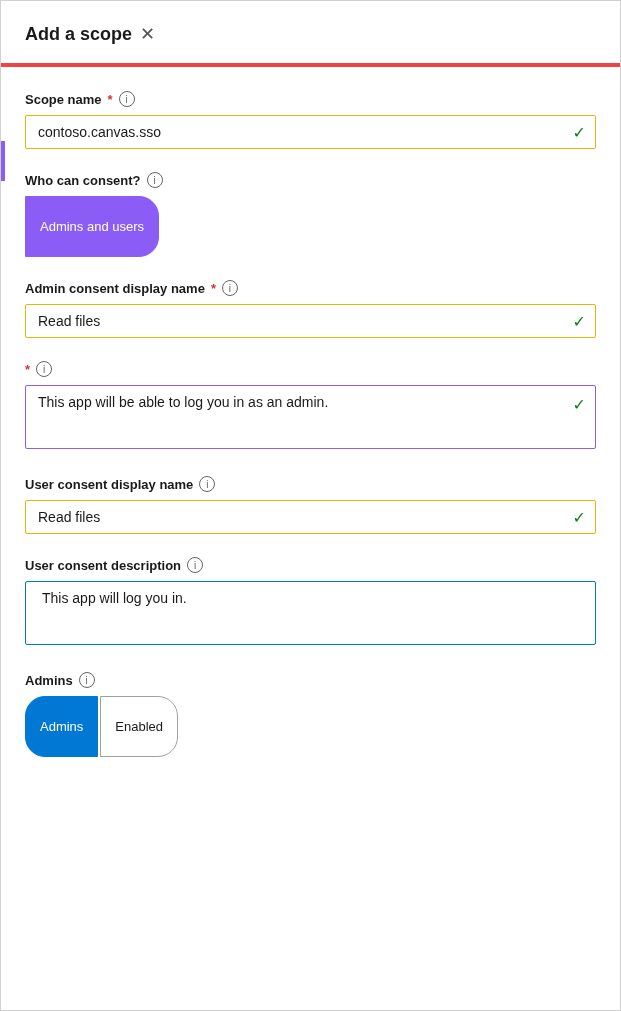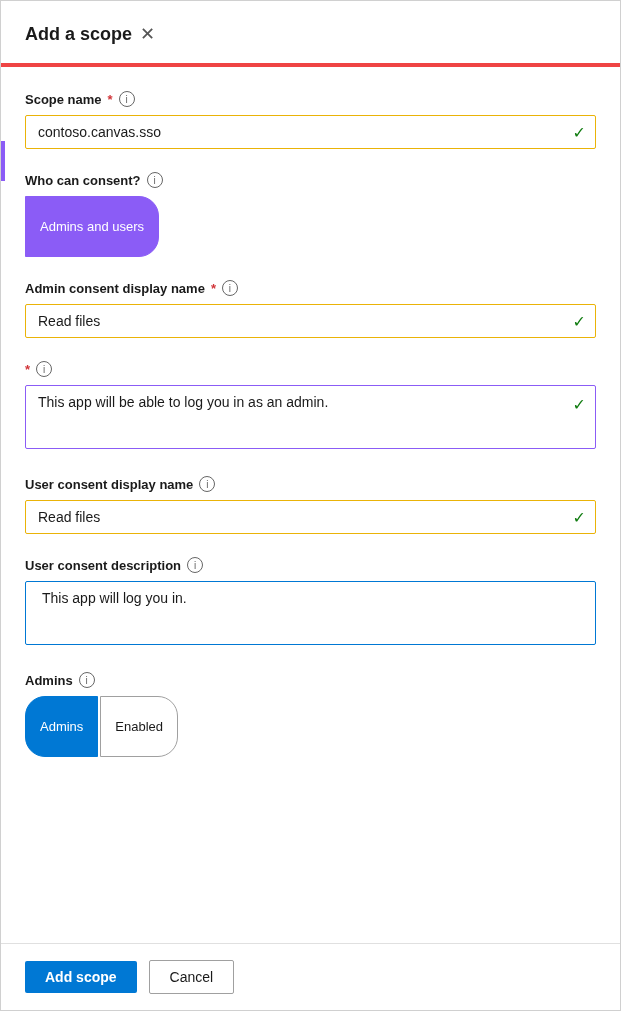--- a/index.html
+++ b/index.html
@@ -326,17 +326,13 @@
         </span>
       </div>
       <div class="toggle-group">
         <button class="toggle-option active-blue">Admins</button>
         <button class="toggle-option inactive">Enabled</button>
       </div>
     </div>
 
   </div>
 
-  <div class="dialog-footer">
-    <button class="btn-primary">Add scope</button>
-    <button class="btn-secondary">Cancel</button>
-  </div>
 </div>
 
 </body></html>

